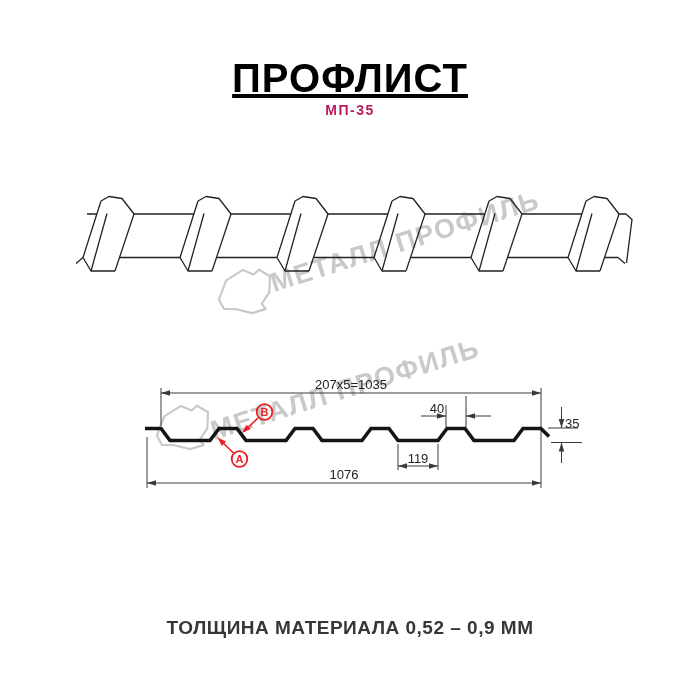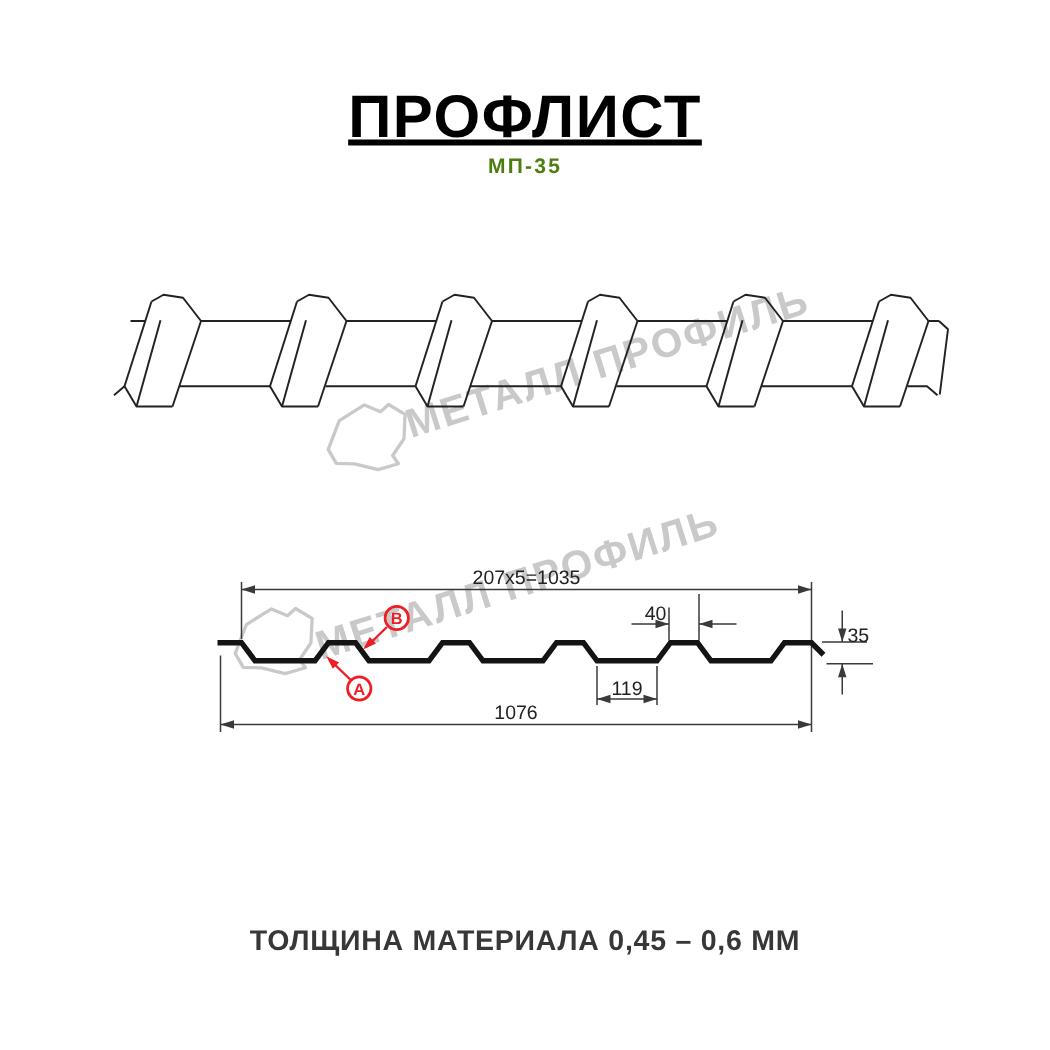--- a/index.html
+++ b/index.html
@@ -1,21 +1,21 @@
 <!DOCTYPE html>
 <html><head>
 <meta charset="utf-8">
 <style>
   html,body{margin:0;padding:0;background:#fff;}
   .page{position:relative;width:700px;height:700px;background:#fff;overflow:hidden;
         font-family:"Liberation Sans",sans-serif;}
   .title{position:absolute;top:56px;left:0;width:700px;text-align:center;
          font-size:40px;font-weight:800;letter-spacing:1px;color:#000;text-decoration:underline;}
   .subtitle{position:absolute;top:102px;left:0;width:700px;text-align:center;
-            font-size:14px;font-weight:700;letter-spacing:1.5px;color:#4d7c0f;}
+            font-size:14px;font-weight:700;letter-spacing:1.5px;color:#be185d;}
   .footer{position:absolute;top:617px;left:0;width:700px;text-align:center;
           font-size:19px;font-weight:600;letter-spacing:.5px;color:#373737;}
   svg{position:absolute;left:0;top:0;}
   svg text{font-family:"Liberation Sans",sans-serif;}
   .dimtxt{font-size:13px;fill:#222;}
   .wmtxt{font-size:27px;font-weight:700;letter-spacing:1.5px;fill:#c9c9c9;}
   .mktxt{font-size:11px;font-weight:700;fill:#ed1f24;}
 </style>
 </head>
 <body>
@@ -116,14 +116,14 @@
       </g>
       <g>
         <line x1="233.5" y1="453" x2="220" y2="440" stroke="#ed1f24" stroke-width="1.6"></line>
         <path d="M0,0 L9,-3 L9,3 Z" transform="translate(217.5,437.5) rotate(44)" fill="#ed1f24"></path>
         <circle cx="239.5" cy="459" r="7.8" fill="none" stroke="#ed1f24" stroke-width="1.8"></circle>
         <text class="mktxt" x="239.5" y="463" text-anchor="middle">А</text>
       </g>
     </g>
   </svg>
 
-  <div class="footer">ТОЛЩИНА МАТЕРИАЛА 0,45 – 0,6 ММ</div>
+  <div class="footer">ТОЛЩИНА МАТЕРИАЛА 0,52 – 0,9 ММ</div>
 </div>
 
 </body></html>

